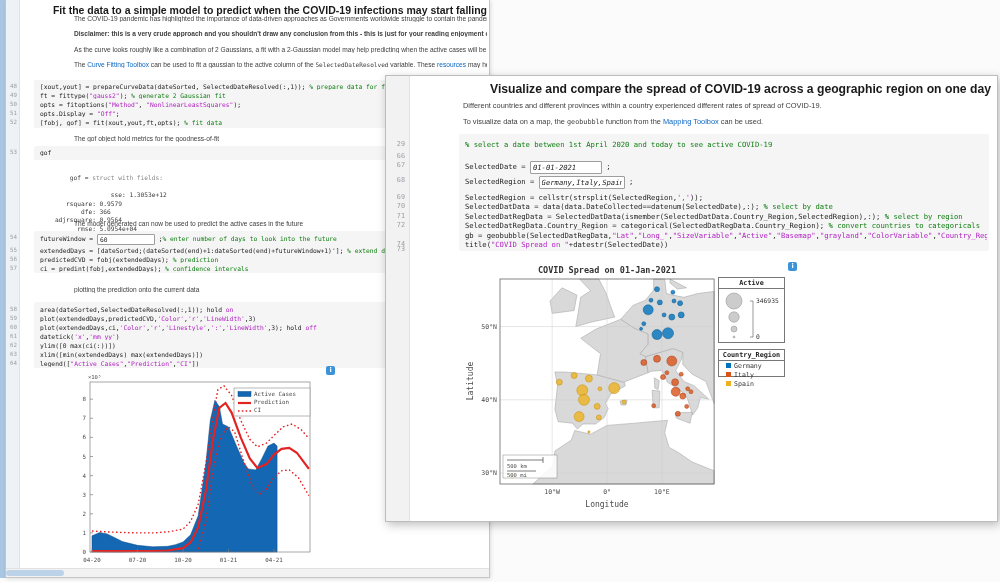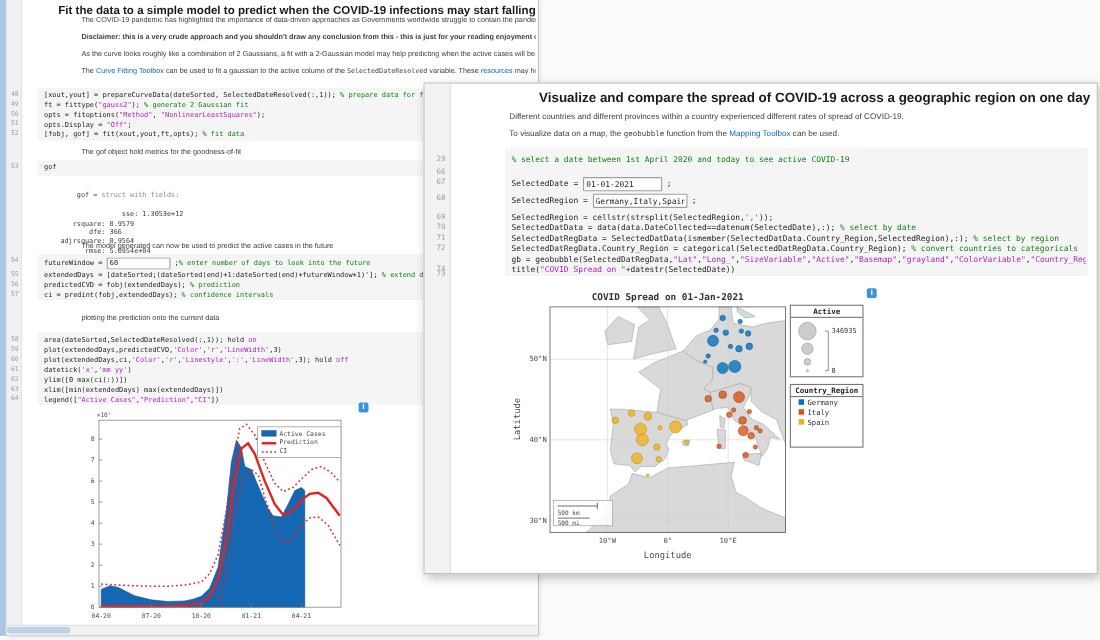--- a/index.html
+++ b/index.html
@@ -28,21 +28,21 @@
   .bold{font-weight:bold;}
   .link{color:#0b66c2;}
   .mono{font-family:"DejaVu Sans Mono",monospace;font-size:.92em;}
 
   .codeblock{position:absolute;left:15px;right:2px;background:#f5f5f5;border-radius:2px;}
   .codeline{position:absolute;left:6px;right:2px;white-space:nowrap;overflow:hidden;font:6.3px "DejaVu Sans Mono",monospace;color:#1d1d1d;}
   #win-right .codeline{font-size:7.2px;}
   .seg-g{color:#0e7d10;}
   .seg-p{color:#b01fc2;}
   .ctrl{font:inherit;border:1px solid #9e9e9e;background:#fff;border-radius:1px;padding:0 2px;height:9px;vertical-align:middle;color:#222;}
-  #win-right .ctrl{height:11px;}
+  #win-right .ctrl{height:11px;font-style:italic;}
 
   .gof{position:absolute;font:6.2px "DejaVu Sans Mono",monospace;color:#3c3c3c;white-space:pre;line-height:8.4px;}
   .gof .dim{color:#8a8a8a;}
 
   .info-icon{position:absolute;width:9px;height:9px;background:#3d93d8;border-radius:2px;color:#fff;
     font:bold 6.5px "DejaVu Sans",sans-serif;text-align:center;line-height:9px;}
 
   .hscroll{position:absolute;left:0;right:0;bottom:0;height:8px;background:#f2f2f2;border-top:1px solid #e0e0e0;}
   .hthumb{position:absolute;left:0;top:1px;width:58px;height:6px;background:#bcd2e8;border-radius:3px;}
 
@@ -315,21 +315,21 @@
           <circle cx="15" cy="12" r="8" fill="#cccccc" stroke="#9b9b9b" stroke-width="0.6"></circle>
           <circle cx="15" cy="28" r="5.2" fill="#cccccc" stroke="#9b9b9b" stroke-width="0.6"></circle>
           <circle cx="15" cy="40" r="3" fill="#cccccc" stroke="#9b9b9b" stroke-width="0.6"></circle>
           <circle cx="15" cy="48" r="1" fill="#cccccc" stroke="#9b9b9b" stroke-width="0.6"></circle>
           <path d="M31,12 L34,12 34,48 31,48" fill="none" stroke="#555" stroke-width="0.6"></path>
           <text id="szmax" x="37" y="14" style="font-size:6.3px;fill:#333">346935</text>
           <text id="szmin" x="37" y="50" style="font-size:6.3px;fill:#333">0</text>
         </svg>
       </div>
 
-      <div class="mlegend" style="left:309px;top:273px;width:67px;height:58px">
+      <div class="mlegend" style="left:309px;top:273px;width:67px;height:28px">
         <div class="ltitle">Country_Region</div>
         <div id="country-rows">
             <div class="lrow">
               <i class="lswatch" style="background: rgb(0, 114, 189);"></i>
               <span>Germany</span>
             </div>
             <div class="lrow">
               <i class="lswatch" style="background: rgb(217, 83, 25);"></i>
               <span>Italy</span>
             </div>

